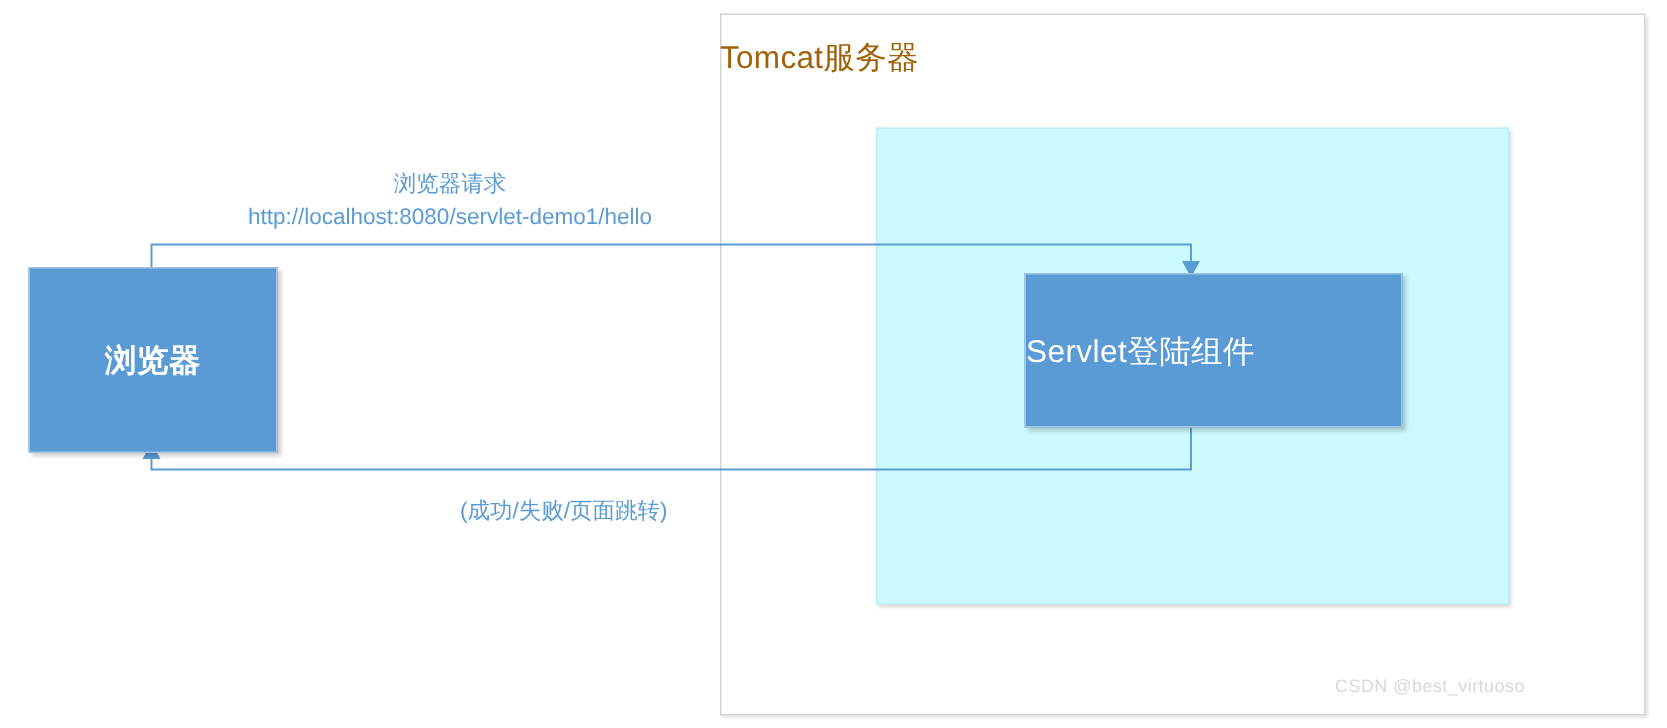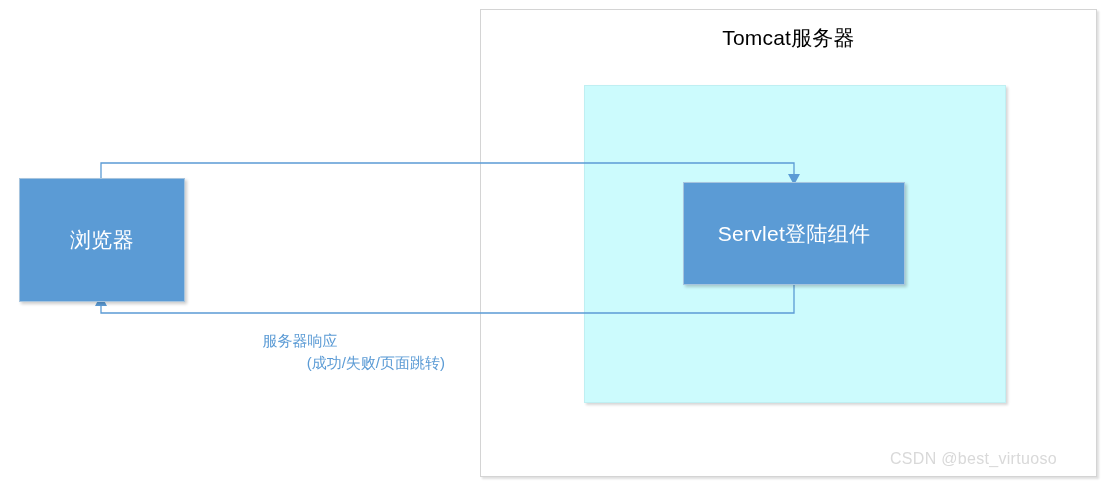--- a/index.html
+++ b/index.html
@@ -36,23 +36,23 @@
     background: #ffffff;
     border: 1px solid #d4d4d4;
     box-sizing: border-box;
     box-shadow: 1.5px 1.5px 2px rgba(0,0,0,0.13);
   }
   .tomcat-title {
     position: absolute;
     left: 480px;
     top: 24px;
     width: 617px;
-    text-align: center;
-    font-size: 21px;
-    color: #000000;
+    text-align: left;
+    font-size: 21px;
+    color: #a16207;
     letter-spacing: 0.2px;
   }
 
   
   .web-box {
     position: absolute;
     left: 584px;
     top: 85px;
     width: 422px;
     height: 318px;
@@ -69,29 +69,29 @@
     text-align: center;
     font-size: 21px;
     color: #5b9bd5;
   }
 
   
   .servlet-box {
     position: absolute;
     left: 683px;
     top: 182px;
-    width: 222px;
+    width: 252px;
     height: 103px;
     background: #5b9bd5;
     border: 1px solid #a6c4de;
     box-sizing: border-box;
     box-shadow: 2px 2px 3px rgba(0,0,0,0.2);
     display: flex;
     align-items: center;
-    justify-content: center;
+    justify-content: flex-start;
   }
   .servlet-label {
     color: #ffffff;
     font-size: 21px;
     letter-spacing: 0.3px;
   }
 
   
   .browser-box {
     position: absolute;
@@ -99,20 +99,21 @@
     top: 178px;
     width: 166px;
     height: 124px;
     background: #5b9bd5;
     border: 1px solid #a6c4de;
     box-sizing: border-box;
     box-shadow: 2px 2px 3px rgba(0,0,0,0.2);
     display: flex;
     align-items: center;
     justify-content: center;
+    font-weight: bold;
   }
   .browser-label {
     color: #ffffff;
     font-size: 21px;
     letter-spacing: 0.3px;
   }
 
   
   .edge-label {
     position: absolute;
@@ -135,21 +136,21 @@
     width: 290px;
   }
   .label-response .l1 { font-size: 15px; }
   .label-response .l2 { font-size: 15px; text-align: right; }
 
   
   .watermark {
     position: absolute;
     left: 890px;
     top: 450px;
-    font-size: 16px;
+    font-size: 12px;
     color: #d9d9d9;
     white-space: nowrap;
     letter-spacing: 0.3px;
   }
 </style>
 </head>
 <body>
 
 <div id="canvas">
 
@@ -177,21 +178,24 @@
   </svg>
 
   <div class="servlet-box">
     <span class="servlet-label">Servlet登陆组件</span>
   </div>
 
   <div class="browser-box">
     <span class="browser-label">浏览器</span>
   </div>
 
+  <div class="edge-label label-request">
+    <div class="l1">浏览器请求</div>
+    <div class="l2">http://localhost:8080/servlet-demo1/hello</div>
+  </div>
 
   <div class="edge-label label-response">
-    <div class="l1">服务器响应</div>
     <div class="l2">(成功/失败/页面跳转)</div>
   </div>
 
   <div class="watermark">CSDN @best_virtuoso</div>
 
 </div>
 
 </body></html>

